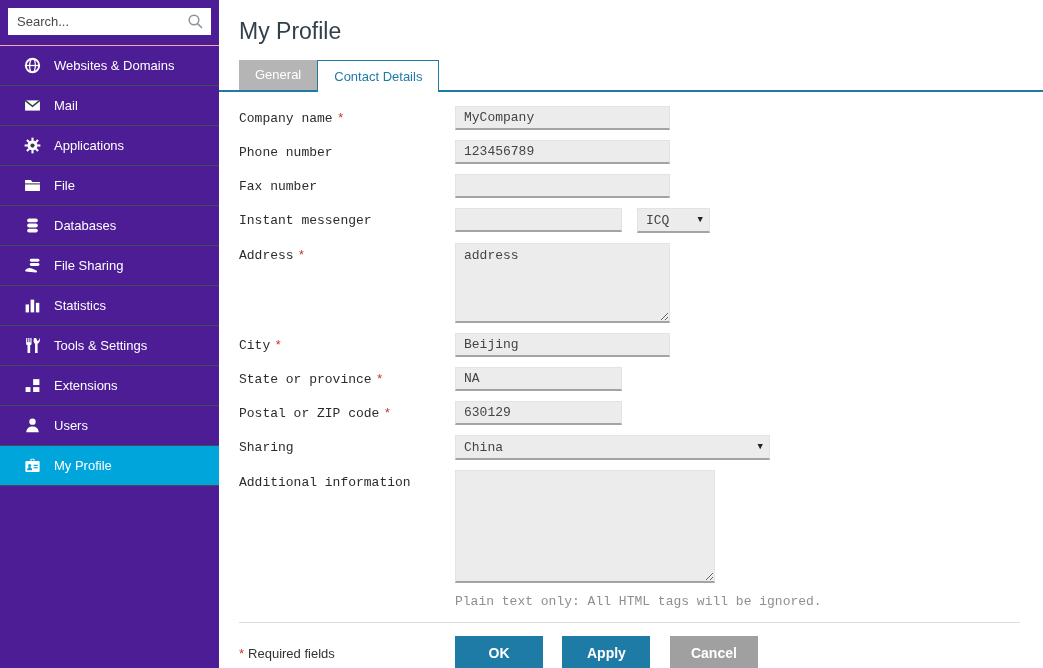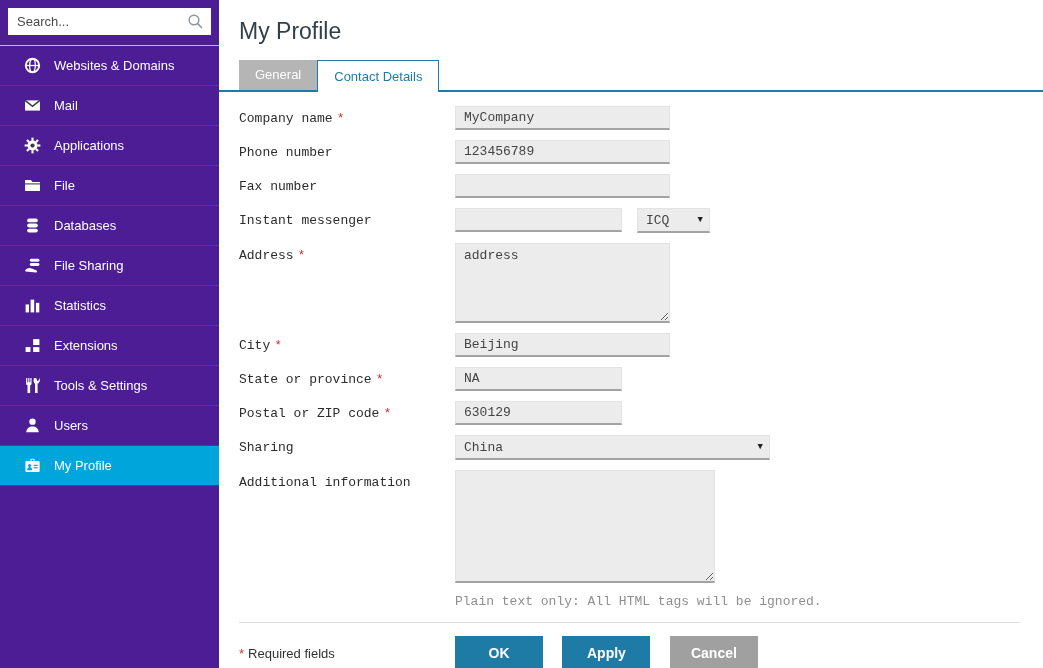--- a/index.html
+++ b/index.html
@@ -159,36 +159,36 @@
               <rect x="6.2" y="2.5" width="3.4" height="12"></rect>
               <rect x="11.2" y="5.5" width="3.2" height="9"></rect>
             </svg>
         </span>
         <span class="nav-label">Statistics</span>
       </div>
 
       <div class="nav-item">
         <span class="nav-icon">
           <svg viewBox="0 0 16 16" fill="#fff">
+              <path d="M2 1h1.1v4H4V1h1.1v4H6V1h1.1v5.1c0 .9-.5 1.5-1.3 1.7V15H3.3V7.8C2.5 7.6 2 7 2 6.1z"></path>
+              <path d="M9.4 1h2l1 2.6h1.2l1-2.6h.1L15 3.8l-1.6 2.3h-.6V15h-2.4V6.1h-.6L8.9 3.8z"></path>
+            </svg>
+        </span>
+        <span class="nav-label">Tools &amp; Settings</span>
+      </div>
+
+      <div class="nav-item">
+        <span class="nav-icon">
+          <svg viewBox="0 0 16 16" fill="#fff">
               <rect x="1.5" y="9.5" width="4.6" height="4.6"></rect>
               <rect x="8.6" y="9.5" width="5.9" height="4.6"></rect>
               <rect x="8.6" y="2" width="5.9" height="5.6"></rect>
             </svg>
         </span>
         <span class="nav-label">Extensions</span>
-      </div>
-
-      <div class="nav-item">
-        <span class="nav-icon">
-          <svg viewBox="0 0 16 16" fill="#fff">
-              <path d="M2 1h1.1v4H4V1h1.1v4H6V1h1.1v5.1c0 .9-.5 1.5-1.3 1.7V15H3.3V7.8C2.5 7.6 2 7 2 6.1z"></path>
-              <path d="M9.4 1h2l1 2.6h1.2l1-2.6h.1L15 3.8l-1.6 2.3h-.6V15h-2.4V6.1h-.6L8.9 3.8z"></path>
-            </svg>
-        </span>
-        <span class="nav-label">Tools &amp; Settings</span>
       </div>
 
       <div class="nav-item">
         <span class="nav-icon">
           <svg viewBox="0 0 16 16" fill="#fff">
               <circle cx="8" cy="4.4" r="3"></circle>
               <path d="M2.1 14.4c.3-3.5 2.7-5.4 5.9-5.4s5.6 1.9 5.9 5.4z"></path>
             </svg>
         </span>
         <span class="nav-label">Users</span>

